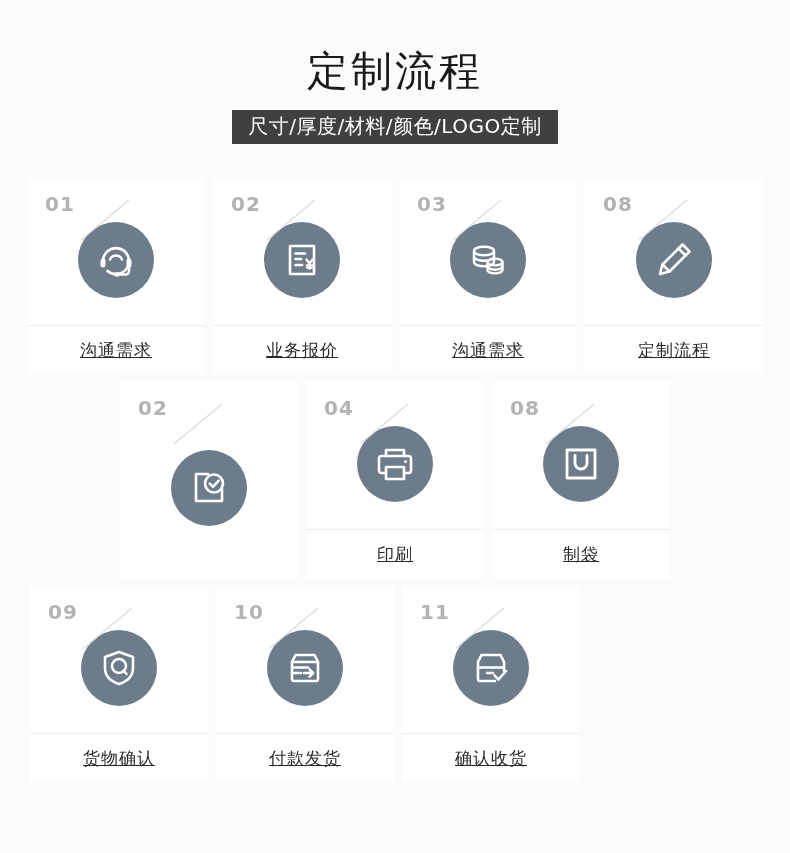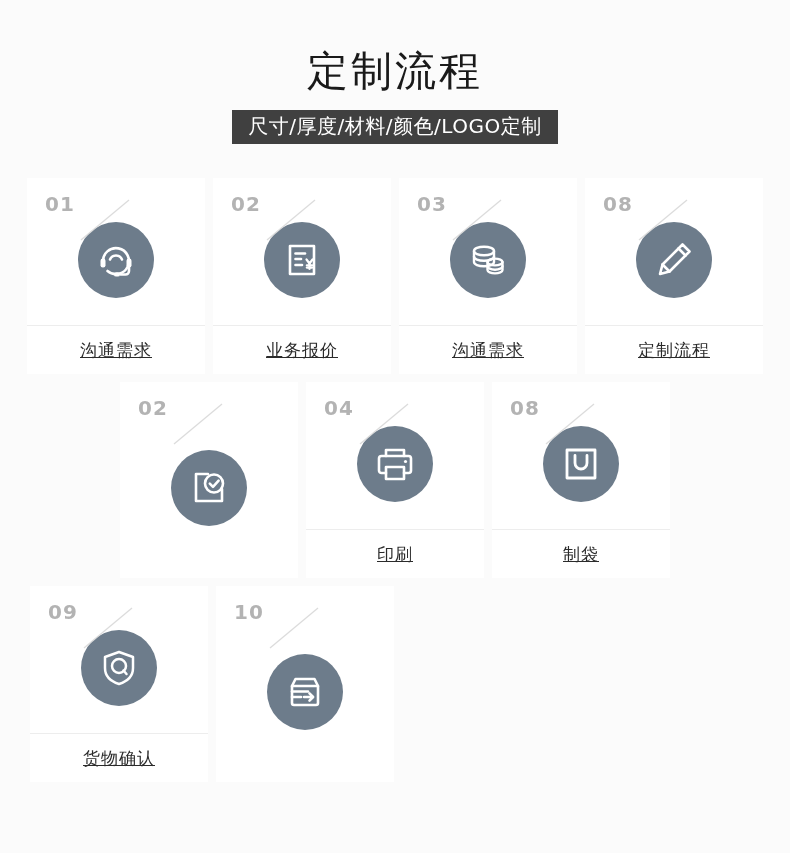--- a/index.html
+++ b/index.html
@@ -326,18 +326,39 @@
           <div class="icon-circle">
             <svg width="42" height="42" viewBox="0 0 42 42" fill="none" stroke="#ffffff" stroke-width="2.6" stroke-linecap="round" stroke-linejoin="round">
               <path d="M8 15 l3.5 -7 h19 l3.5 7"></path>
               <path d="M34 15 v17 a2 2 0 0 1 -2 2 H10 a2 2 0 0 1 -2 -2 V15 z"></path>
               <line x1="8" y1="20.5" x2="24" y2="20.5"></line>
               <line x1="8" y1="26" x2="17" y2="26"></line>
               <path d="M20 26 h9 m-3.5 -3.6 l3.6 3.6 l-3.6 3.6"></path>
             </svg>
           </div>
         </div>
-      </div>
-
+        <div class="card-label">付款发货</div>
+      </div>
+
+      <div class="card">
+        <div class="card-num">11</div>
+        <div class="card-slash">
+          <svg width="58" height="44" viewBox="0 0 58 44">
+              <line x1="52" y1="2" x2="4" y2="42" stroke="#dcdcdc" stroke-width="1.3"></line>
+            </svg>
+        </div>
+        <div class="icon-area">
+          <div class="icon-circle">
+            <svg width="42" height="42" viewBox="0 0 42 42" fill="none" stroke="#ffffff" stroke-width="2.6" stroke-linecap="round" stroke-linejoin="round">
+              <path d="M8 15 l3.5 -7 h19 l3.5 7"></path>
+              <path d="M34 15 v9 M8 15 v17 a2 2 0 0 0 2 2 h15"></path>
+              <line x1="8" y1="20.5" x2="34" y2="20.5"></line>
+              <line x1="17" y1="26" x2="23" y2="26"></line>
+              <path d="M24.5 28.5 l4 4 l7.5 -8.5"></path>
+            </svg>
+          </div>
+        </div>
+        <div class="card-label">确认收货</div>
+      </div>
     </div>
 
   </div>
 </div>
 
 </body></html>

